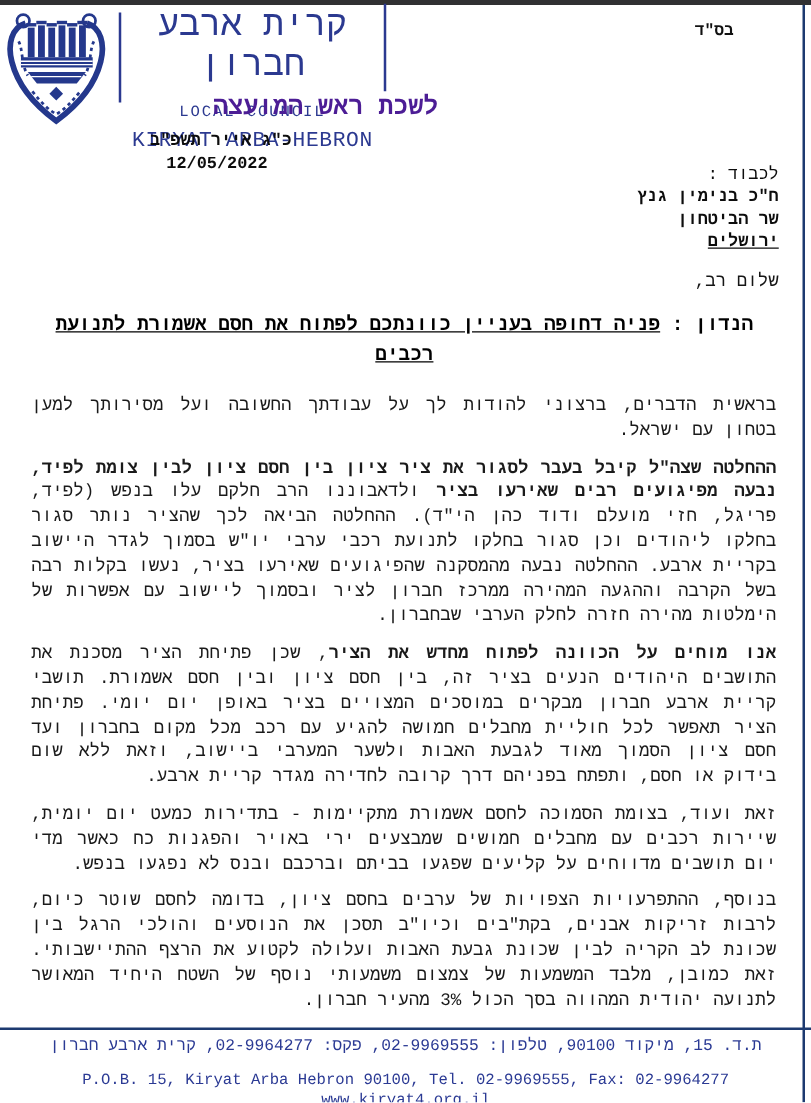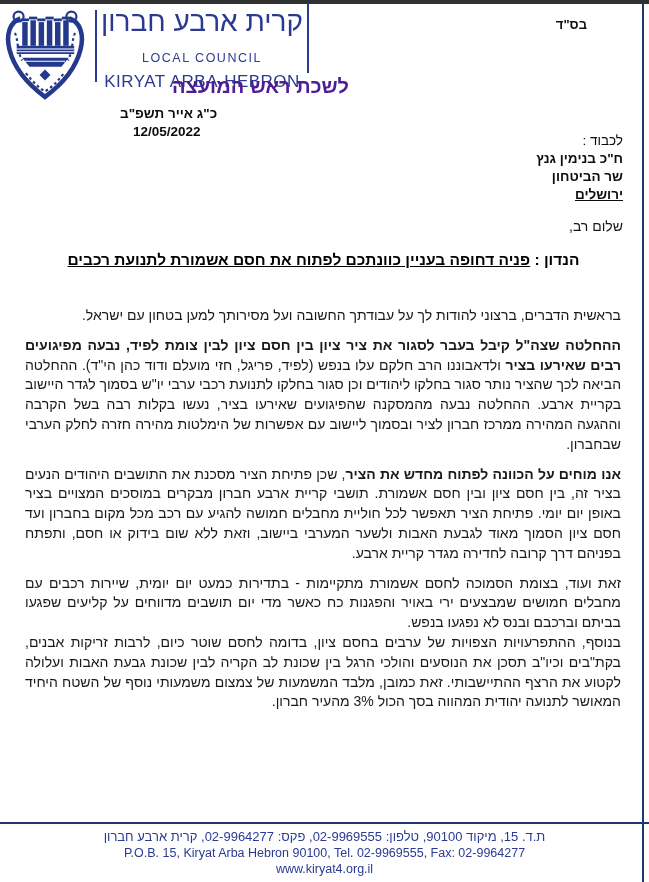--- a/index.html
+++ b/index.html
@@ -1,18 +1,18 @@
 <!DOCTYPE html>
 <html lang="he"><head>
 <meta charset="utf-8">
 <style>
   html,body { margin:0; padding:0; background:#fff; }
   .page {
     position:relative; width:649px; height:882px; background:#ffffff;
-    font-family:Liberation Sans, sans-serif; overflow:hidden; color:#161616;
+    font-family:Liberation Mono, monospace; overflow:hidden; color:#161616;
   }
   .topbar { position:absolute; top:0; left:0; width:649px; height:4px; background:#303032; }
   .right-rule { position:absolute; top:4px; left:642px; width:2px; height:878px; background:#1d3a70; }
   .footer-rule { position:absolute; top:822px; left:0; width:649px; height:2px; background:#1d3a70; }
 
   .logo { position:absolute; left:4px; top:5px; width:82px; height:98px; }
 
   .brand { position:absolute; left:98px; top:6px; width:208px; text-align:center; color:#2b3990; }
   .brand-bar-left  { position:absolute; left:95px;  top:10px; width:2px; height:72px; background:#2b3990; }
   .brand-bar-right { position:absolute; left:307px; top:3px;  width:2px; height:70px; background:#2b3990; }
@@ -34,27 +34,27 @@
   .recipient .underline { text-decoration:underline; }
 
   .greeting { position:absolute; top:218px; right:26px; direction:rtl; font-size:14px; color:#161616; }
 
   .subject { position:absolute; top:248px; left:30px; right:32px; direction:rtl; text-align:center;
              font-size:15.5px; font-weight:bold; line-height:24px; color:#000; }
   .subject .underline { text-decoration:underline;text-align:center; }
 
   .body-text { position:absolute; top:306px; left:25px; right:28px; direction:rtl;
                text-align:justify; font-size:14px; line-height:19.8px; color:#1a1a1a; }
-  .body-text p { margin:0 0 10px 0; }
+  .body-text p { margin:10px 0 10px 0; }
   .body-text p.tight { margin-bottom:0; }
   .body-text .b { font-weight:bold; }
 
   .footer { position:absolute; top:828px; left:0; width:649px; text-align:center; color:#2b3a94; }
   .footer-he  { font-size:13px; direction:rtl; line-height:17px; }
-  .footer-en  { font-size:12.5px; line-height:16px; margin-top:0; }
+  .footer-en  { font-size:12.5px; line-height:16px; margin-top:11px; }
   .footer-web { font-size:12.5px; line-height:16px; }
 </style>
 </head>
 <body>
 
 <div class="page">
 
   <div class="topbar"></div>
   <div class="right-rule"></div>
 

